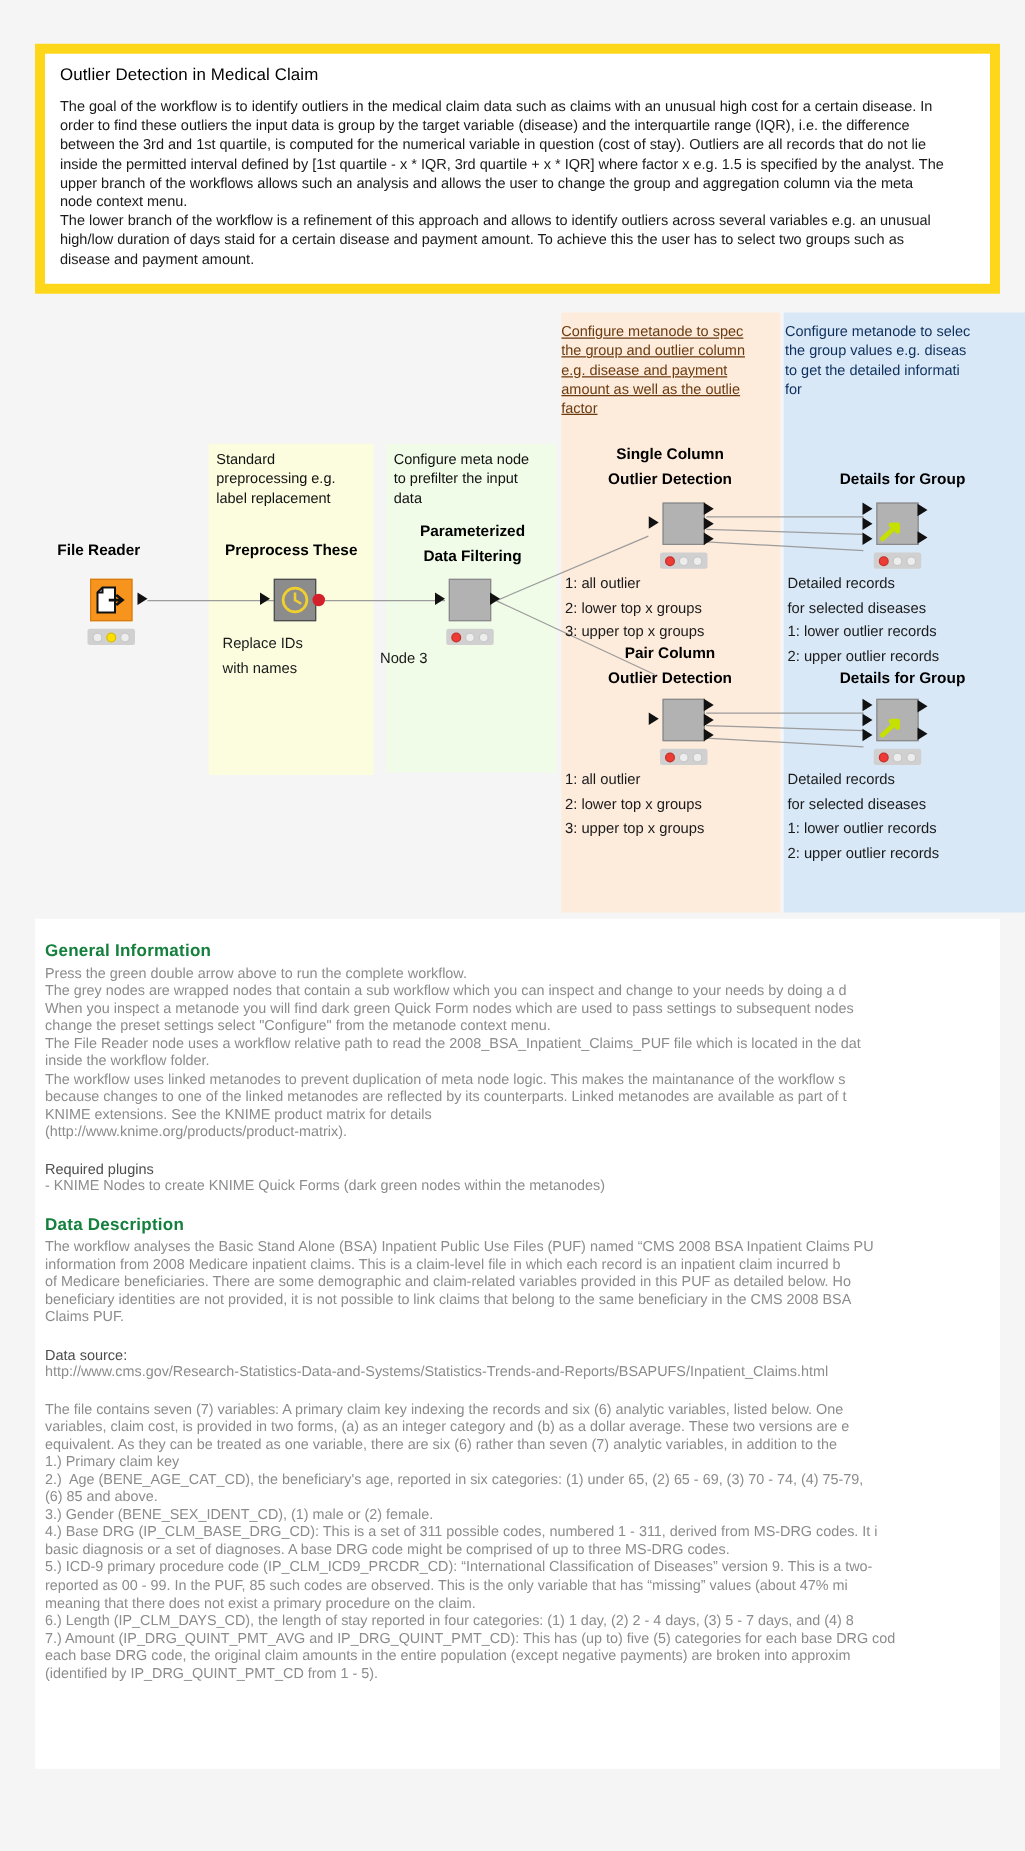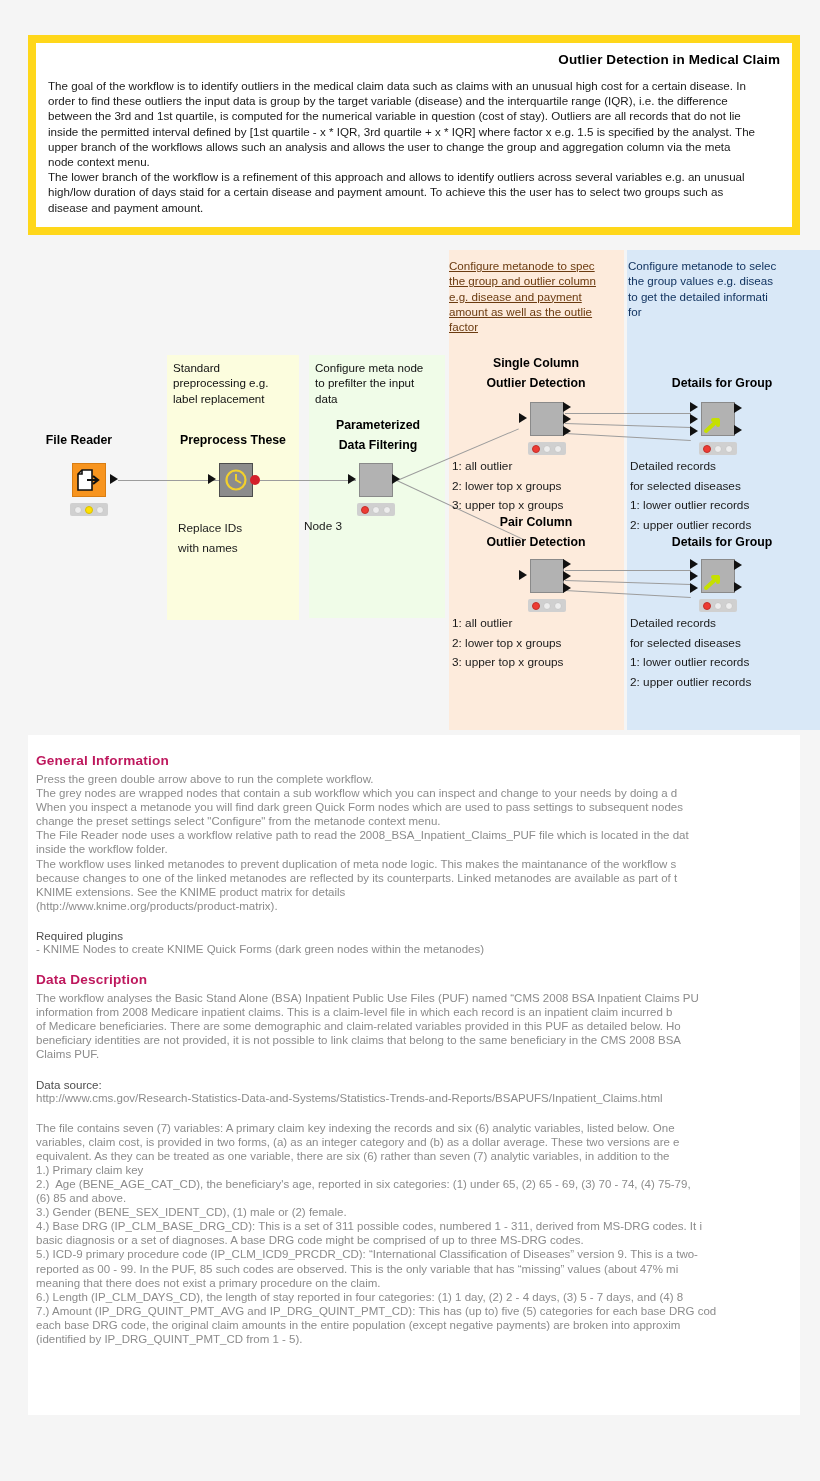--- a/index.html
+++ b/index.html
@@ -29,26 +29,25 @@
   #workflow-description-inner {
     background: #ffffff;
     width: 100%;
     height: 100%;
     box-sizing: border-box;
     padding: 9px 12px 6px 12px;
     overflow: hidden;
   }
   #workflow-description-title {
     font-size: 13.5px;
-    font-weight: bold;
+    font-weight: normal;
     color: #000;
     letter-spacing: 0.1px;
     white-space: nowrap;
     margin-bottom: 11px;
-    text-align: right;
   }
   .desc-para {
     font-size: 11.6px;
     line-height: 15.2px;
     color: #1a1a1a;
     text-align: left;
     white-space: pre-wrap;
   }
   .desc-para + .desc-para { margin-top: 0px; }
 
@@ -188,21 +187,21 @@
     width: 772px;
     height: 680px;
     background: #ffffff;
     box-sizing: border-box;
     padding: 18px 0 0 8px;
     overflow: hidden;
   }
   .info-heading {
     font-size: 13.6px;
     font-weight: bold;
-    color: #be185d;
+    color: #15803d;
     margin: 0 0 4px 0;
     letter-spacing: 0.2px;
   }
   .info-subheading {
     font-size: 11.6px;
     font-weight: normal;
     color: #4d4d4d;
     margin: 0;
   }
   .info-body {
@@ -289,21 +288,21 @@
 
   <div class="node-title" style="left:168px; top:190px; width:130px;">Preprocess These</div>
   <div class="port" style="left:208px; top:234px;"></div>
   <div class="node-box dark" style="left:219px; top:223px;">
     <svg width="32" height="32" viewBox="0 0 32 32">
       <circle cx="16" cy="16" r="9.5" fill="none" stroke="#F2D02C" stroke-width="2.2"></circle>
       <path d="M16 10 v6 l5 3" fill="none" stroke="#F2D02C" stroke-width="2"></path>
     </svg>
   </div>
   <div class="port-circle" style="left:250px; top:235px;"></div>
-  <div class="node-sublabel" style="left:178px; top:279px; width:116px;">Replace IDs
+  <div class="node-sublabel" style="left:178px; top:265px; width:116px;">Replace IDs
 with names</div>
 
   <div class="node-title" style="left:310px; top:175px; width:136px; white-space:pre-line;">Parameterized
 Data Filtering</div>
   <div class="port" style="left:348px; top:234px;"></div>
   <div class="node-box" style="left:359px; top:223px;"></div>
   <div class="port" style="left:392px; top:234px;"></div>
   <div class="status-bar" style="left:357px; top:263px;">
     <span class="status-dot red"></span>
     <span class="status-dot"></span>

